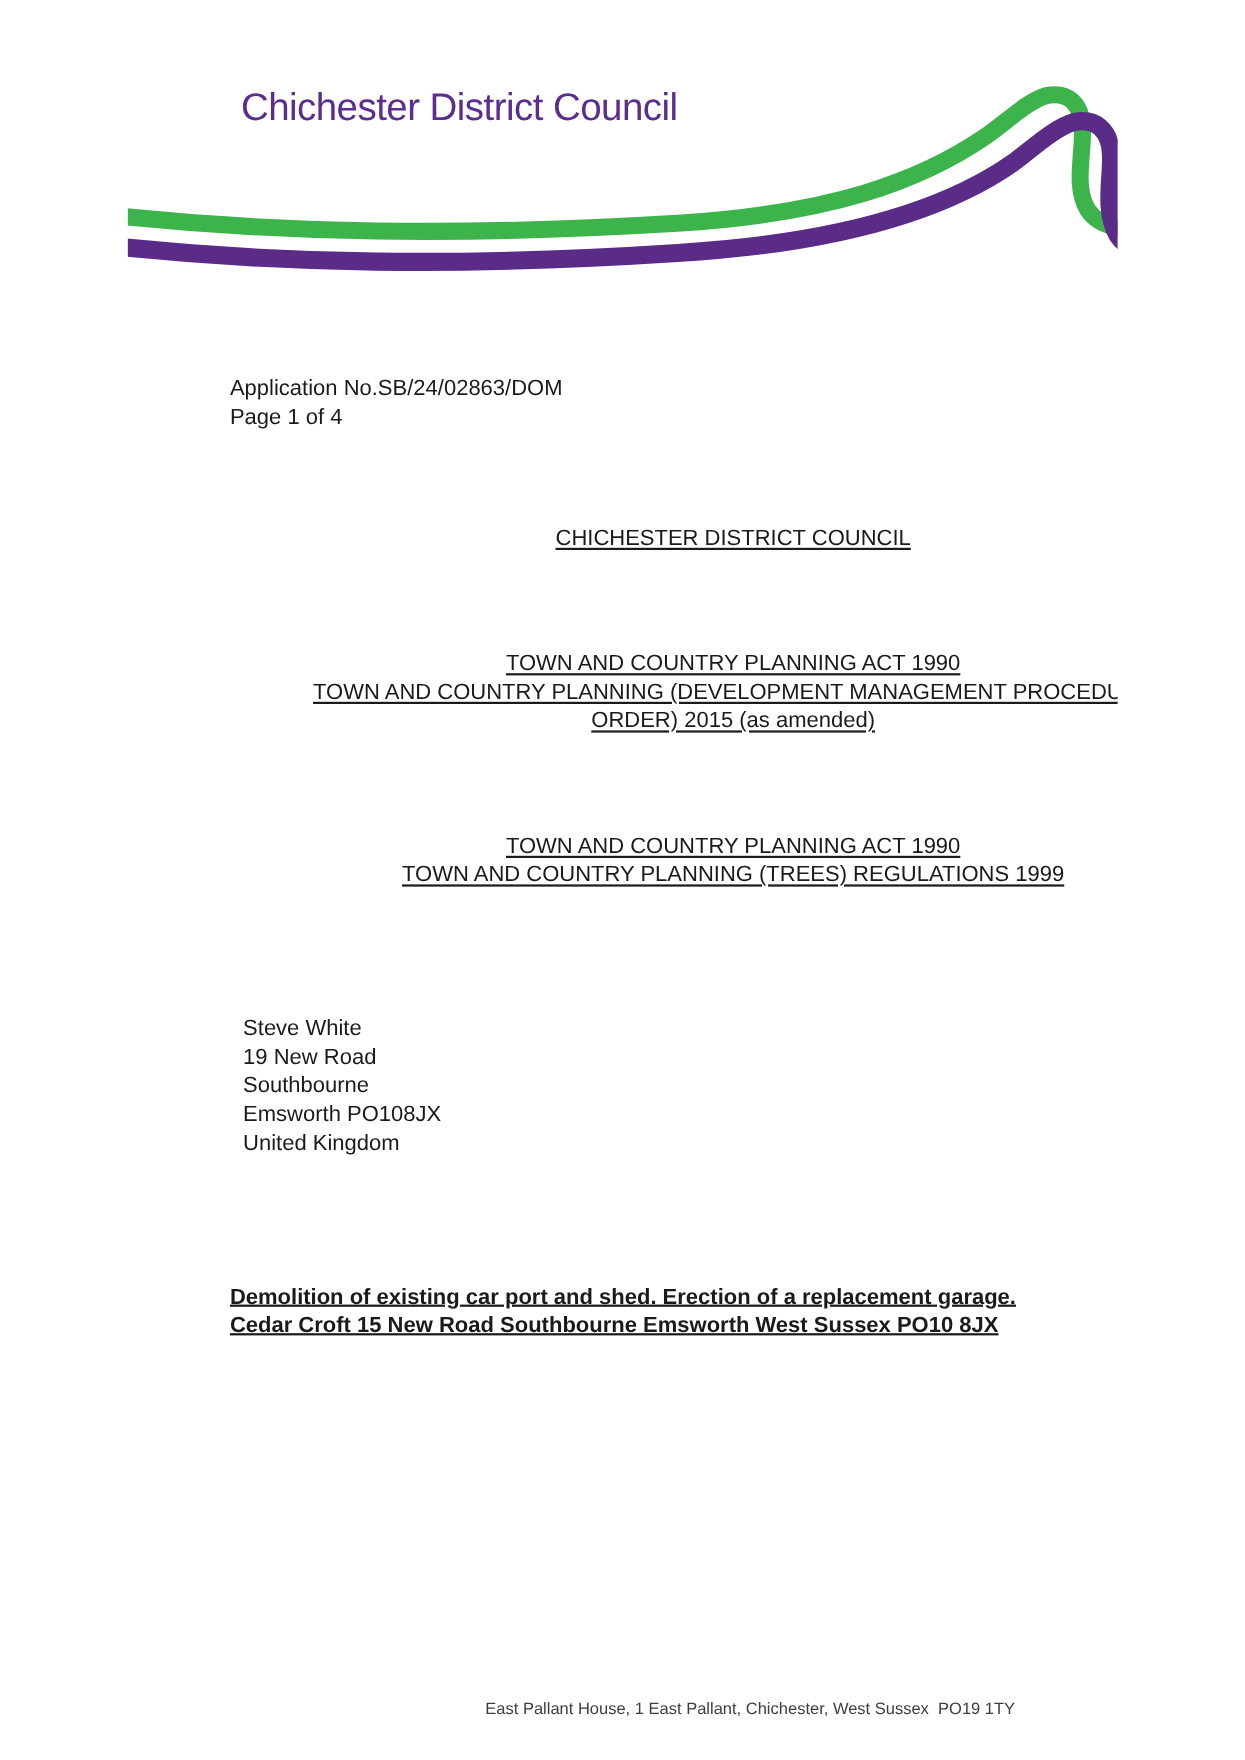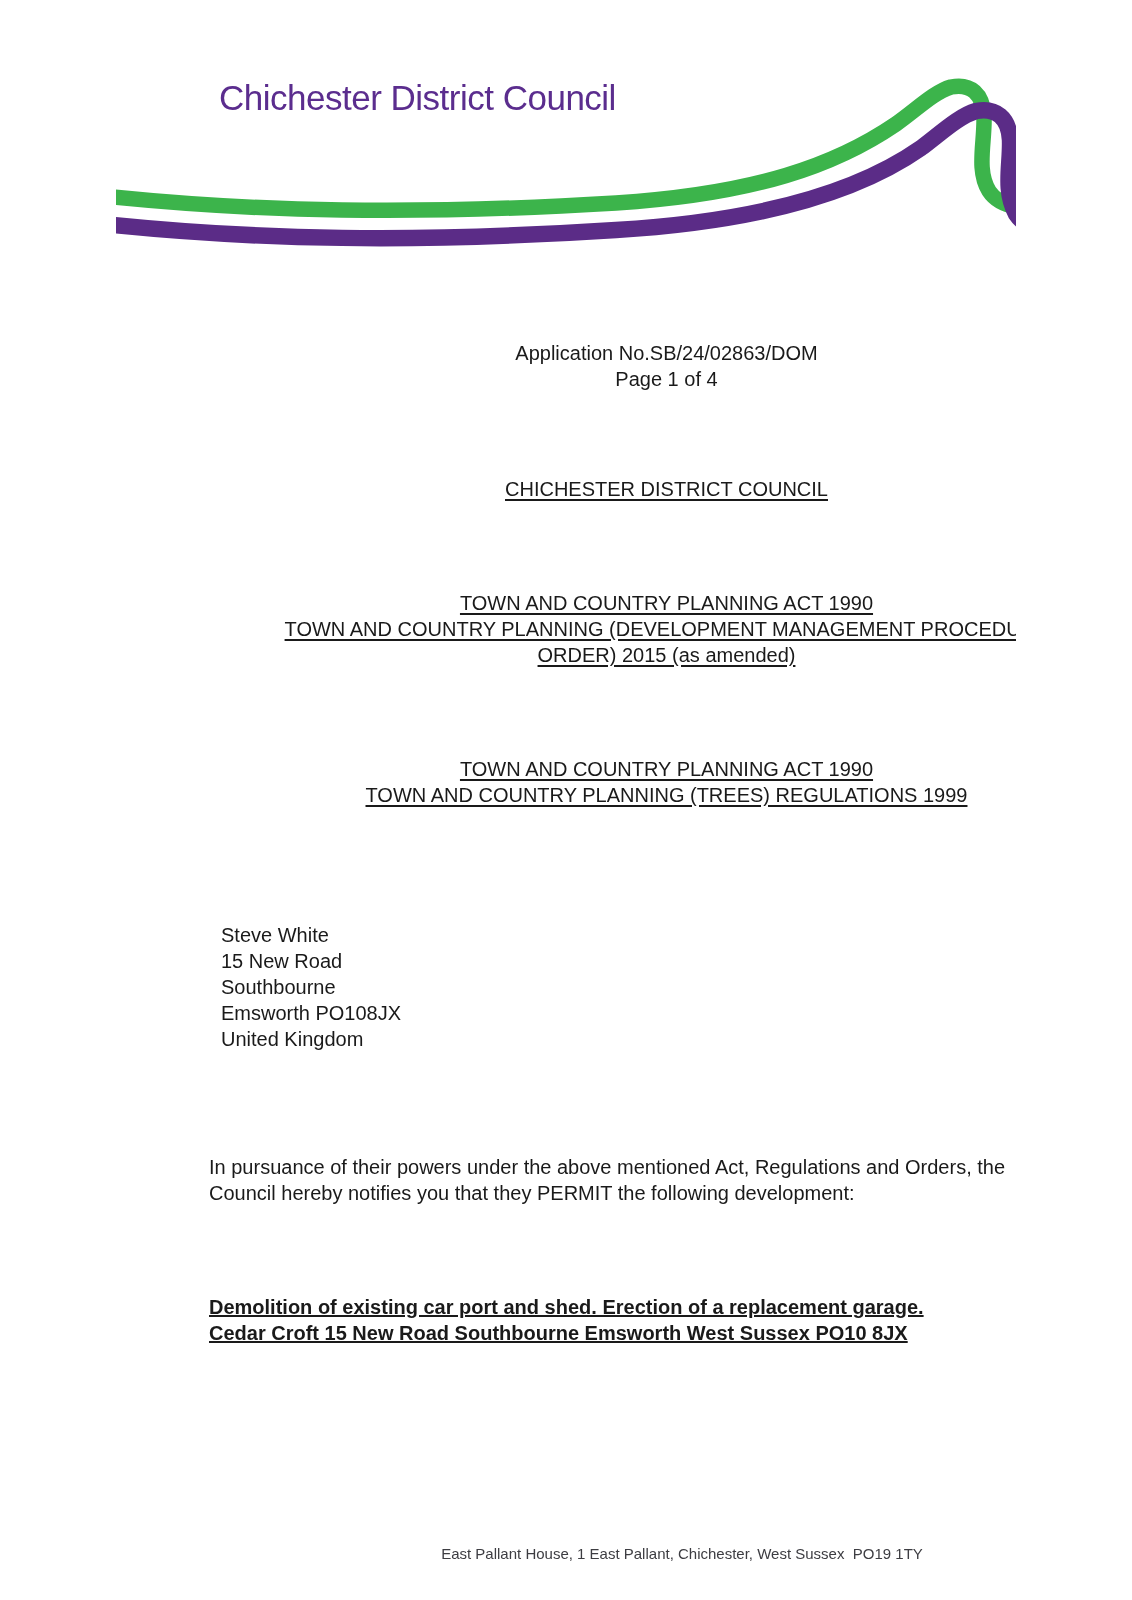--- a/index.html
+++ b/index.html
@@ -53,21 +53,21 @@
   .content{
     position:absolute;
     top:0;left:93px;
     width:915px;
     padding-top:262px;
     font-size:20px;
     line-height:26px;
     white-space:pre-wrap;
   }
   .block{white-space:pre-wrap;}
-  .right{text-align:center;}
+  .right{text-align:left;}
   .center{text-align:center;}
   .underline{text-decoration:underline;text-decoration-thickness:2px;text-underline-offset:3px;}
   .bold{font-weight:bold;text-decoration:underline;}
   .mt1{margin-top:10px;}
   .mt-sm{margin-top:6px;}
   .mt-intro{margin-top:24px;}
   .indent{padding-left:12px;}
   
   .footer{
     position:absolute;
@@ -156,27 +156,25 @@
 
     <div class="block center underline mt1">TOWN AND COUNTRY PLANNING ACT 1990
 TOWN AND COUNTRY PLANNING (DEVELOPMENT MANAGEMENT PROCEDURE
 ORDER) 2015 (as amended)</div>
 
     <div class="block center underline mt1">TOWN AND COUNTRY PLANNING ACT 1990
 TOWN AND COUNTRY PLANNING (TREES) REGULATIONS 1999</div>
 
 
     <div class="block mt1 indent">Steve White
-15 New Road
+19 New Road
 Southbourne
 Emsworth PO108JX
 United Kingdom</div>
 
-    <div class="block mt-intro">In pursuance of their powers under the above mentioned Act, Regulations and Orders, the
-Council hereby notifies you that they PERMIT the following development:</div>
 
     <div class="block bold mt1">Demolition of existing car port and shed. Erection of a replacement garage.
 Cedar Croft 15 New Road Southbourne Emsworth West Sussex PO10 8JX</div>
 
     
 
     
 
     
 

